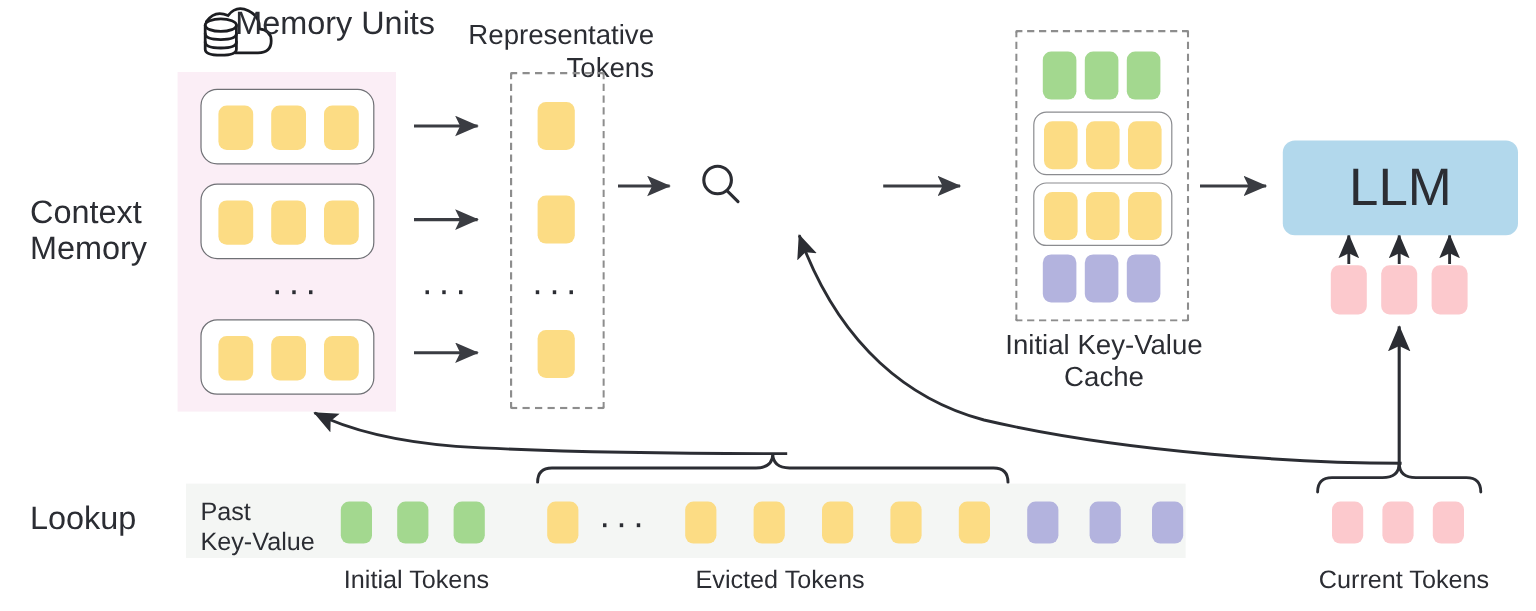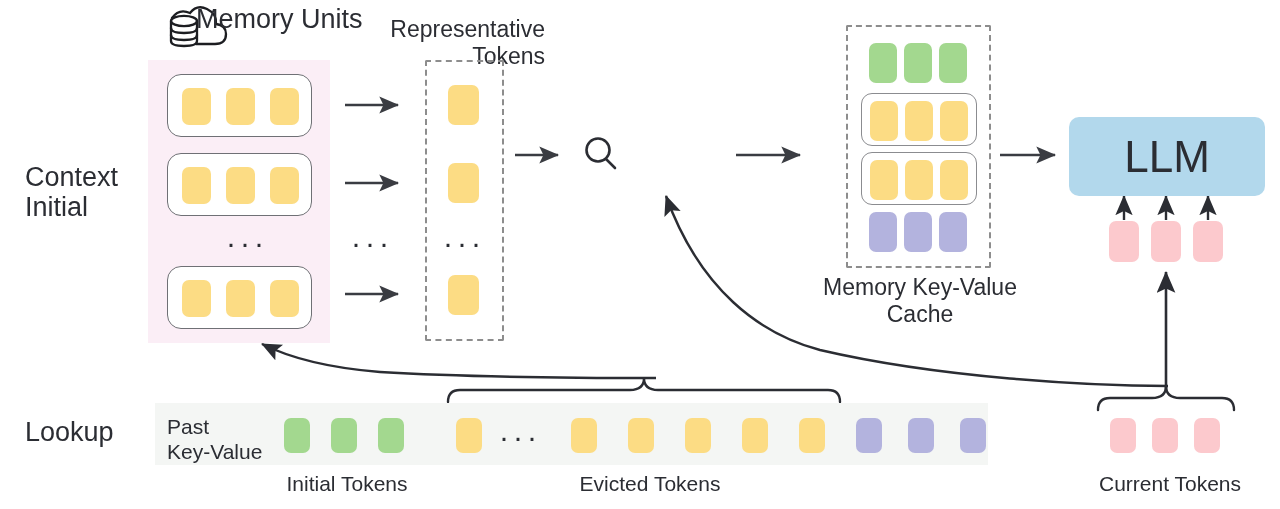--- a/index.html
+++ b/index.html
@@ -115,21 +115,21 @@
       <line x1="606" y1="159" x2="615" y2="168"></line>
     </g>
   </svg>
 
   <div class="abs lbl" style="left:196px;top:4px;">Memory Units</div>
 
   <div class="abs lbl-md" style="left:385px;top:16px;width:160px;text-align:right;">Representative
 Tokens</div>
 
   <div class="abs lbl" style="left:25px;top:162px;">Context
-Initial</div>
+Memory</div>
 
   <div class="abs lbl" style="left:25px;top:417px;">Lookup</div>
 
   <div class="abs pinkpanel" style="left:148px;top:60px;width:182px;height:283px;"></div>
 
   <div class="abs unitbox" style="left:167px;top:74px;width:145px;height:63px;">
     <div class="abs chip chip-y" style="left:14px;top:13px;width:29px;height:37px;"></div>
     <div class="abs chip chip-y" style="left:58px;top:13px;width:29px;height:37px;"></div>
     <div class="abs chip chip-y" style="left:102px;top:13px;width:29px;height:37px;"></div>
   </div>
@@ -176,21 +176,21 @@
     <div class="abs chip chip-y" style="left:43px;top:7px;width:28px;height:40px;"></div>
     <div class="abs chip chip-y" style="left:78px;top:7px;width:28px;height:40px;"></div>
   </div>
 
   <div class="abs" style="left:869px;top:212px;width:100px;height:42px;">
     <div class="abs chip chip-p" style="left:0px;top:0px;width:28px;height:40px;"></div>
     <div class="abs chip chip-p" style="left:35px;top:0px;width:28px;height:40px;"></div>
     <div class="abs chip chip-p" style="left:70px;top:0px;width:28px;height:40px;"></div>
   </div>
 
-  <div class="abs lbl-md" style="left:818px;top:274px;width:204px;">Memory Key-Value
+  <div class="abs lbl-md" style="left:818px;top:274px;width:204px;">Initial Key-Value
 Cache</div>
 
   <div class="abs llm" style="left:1069px;top:117px;width:196px;height:79px;">
     <span>LLM</span>
   </div>
   <div class="abs chip chip-r" style="left:1109px;top:221px;width:30px;height:41px;"></div>
   <div class="abs chip chip-r" style="left:1151px;top:221px;width:30px;height:41px;"></div>
   <div class="abs chip chip-r" style="left:1193px;top:221px;width:30px;height:41px;"></div>
 
   <div class="abs graypanel" style="left:155px;top:403px;width:833px;height:62px;"></div>

